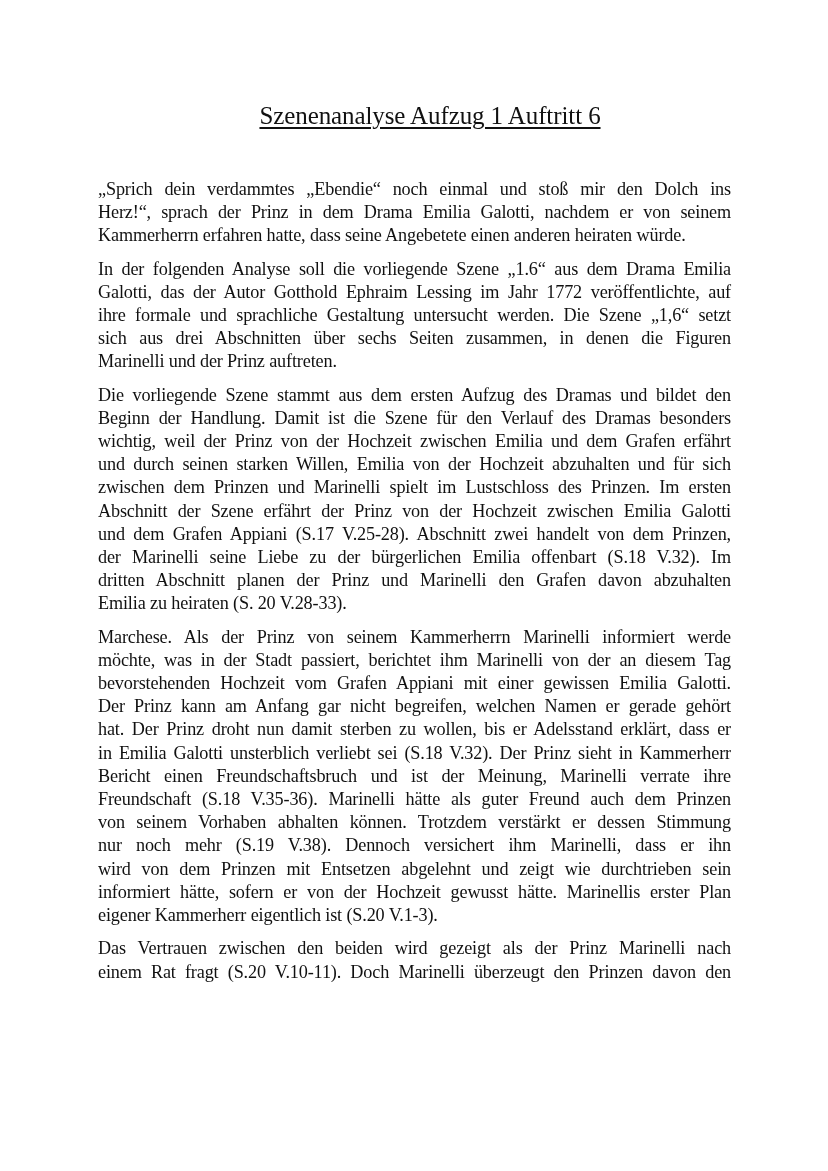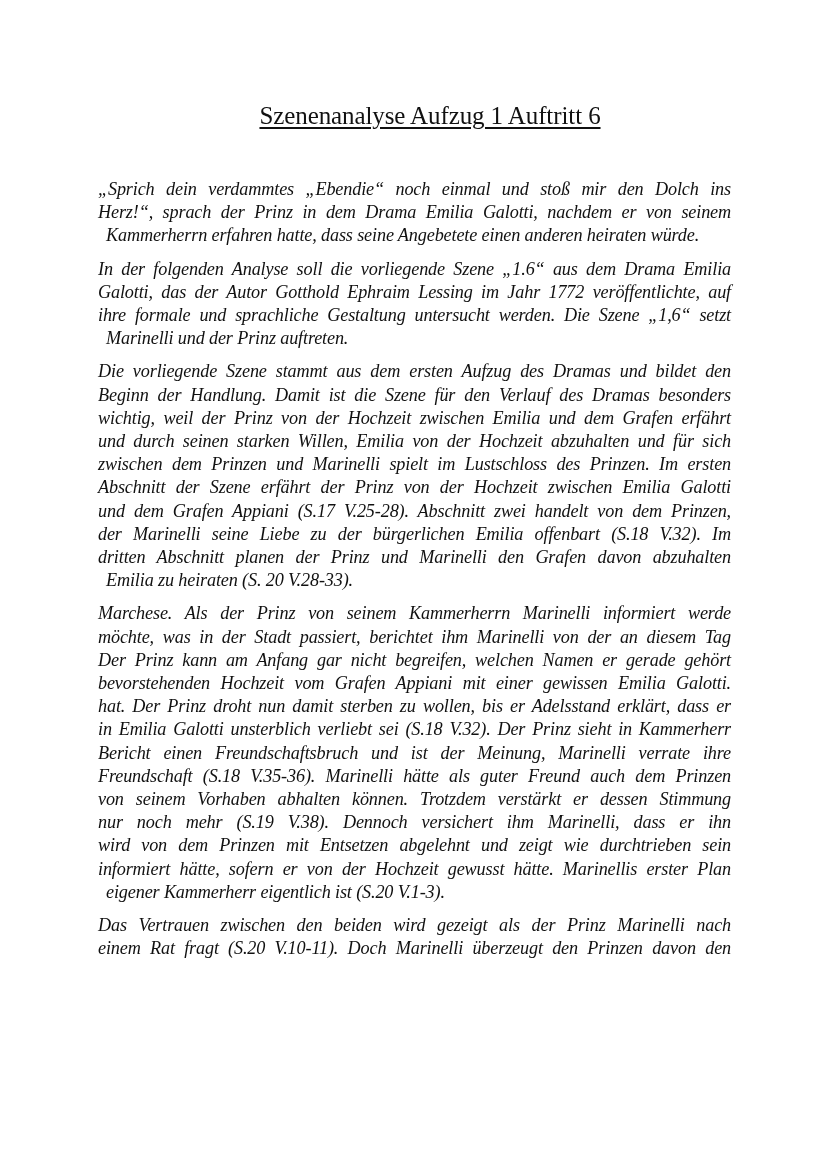--- a/index.html
+++ b/index.html
@@ -47,25 +47,23 @@
       letter-spacing: -0.15px;
     }
     .para {
       margin: 0 0 10px 0;
     }
     .line {
       display: block;
       white-space: nowrap;
       text-align: justify;
       text-align-last: justify;
-      font-style: italic;
     }
     .line.last {
       text-align-last: left;
-      margin-left: 8px;
     }
   </style>
 </head>
 <body>
 
 <div class="page">
   <div class="title">
     <span>Szenenanalyse Aufzug 1 Auftritt 6</span>
   </div>
 
@@ -73,41 +71,42 @@
     <p class="para">
       <span class="line">„Sprich dein verdammtes „Ebendie“ noch einmal und stoß mir den Dolch ins</span>
       <span class="line">Herz!“, sprach der Prinz in dem Drama Emilia Galotti, nachdem er von seinem</span>
       <span class="line last">Kammerherrn erfahren hatte, dass seine Angebetete einen anderen heiraten würde.</span>
     </p>
 
     <p class="para">
       <span class="line">In der folgenden Analyse soll die vorliegende Szene „1.6“ aus dem Drama Emilia</span>
       <span class="line">Galotti, das der Autor Gotthold Ephraim Lessing im Jahr 1772 veröffentlichte, auf</span>
       <span class="line">ihre formale und sprachliche Gestaltung untersucht werden. Die Szene „1,6“ setzt</span>
+      <span class="line">sich aus drei Abschnitten über sechs Seiten zusammen, in denen die Figuren</span>
       <span class="line last">Marinelli und der Prinz auftreten.</span>
     </p>
 
     <p class="para">
       <span class="line">Die vorliegende Szene stammt aus dem ersten Aufzug des Dramas und bildet den</span>
       <span class="line">Beginn der Handlung. Damit ist die Szene für den Verlauf des Dramas besonders</span>
       <span class="line">wichtig, weil der Prinz von der Hochzeit zwischen Emilia und dem Grafen erfährt</span>
       <span class="line">und durch seinen starken Willen, Emilia von der Hochzeit abzuhalten und für sich</span>
       <span class="line">zwischen dem Prinzen und Marinelli spielt im Lustschloss des Prinzen. Im ersten</span>
       <span class="line">Abschnitt der Szene erfährt der Prinz von der Hochzeit zwischen Emilia Galotti</span>
       <span class="line">und dem Grafen Appiani (S.17 V.25-28). Abschnitt zwei handelt von dem Prinzen,</span>
       <span class="line">der Marinelli seine Liebe zu der bürgerlichen Emilia offenbart (S.18 V.32). Im</span>
       <span class="line">dritten Abschnitt planen der Prinz und Marinelli den Grafen davon abzuhalten</span>
       <span class="line last">Emilia zu heiraten (S. 20 V.28-33).</span>
     </p>
 
     <p class="para">
       <span class="line">Marchese. Als der Prinz von seinem Kammerherrn Marinelli informiert werde</span>
       <span class="line">möchte, was in der Stadt passiert, berichtet ihm Marinelli von der an diesem Tag</span>
+      <span class="line">bevorstehenden Hochzeit vom Grafen Appiani mit einer gewissen Emilia Galotti.</span>
       <span class="line">Der Prinz kann am Anfang gar nicht begreifen, welchen Namen er gerade gehört</span>
-      <span class="line">bevorstehenden Hochzeit vom Grafen Appiani mit einer gewissen Emilia Galotti.</span>
       <span class="line">hat. Der Prinz droht nun damit sterben zu wollen, bis er Adelsstand erklärt, dass er</span>
       <span class="line">in Emilia Galotti unsterblich verliebt sei (S.18 V.32). Der Prinz sieht in Kammerherr</span>
       <span class="line">Bericht einen Freundschaftsbruch und ist der Meinung, Marinelli verrate ihre</span>
       <span class="line">Freundschaft (S.18 V.35-36). Marinelli hätte als guter Freund auch dem Prinzen</span>
       <span class="line">von seinem Vorhaben abhalten können. Trotzdem verstärkt er dessen Stimmung</span>
       <span class="line">nur noch mehr (S.19 V.38). Dennoch versichert ihm Marinelli, dass er ihn</span>
       <span class="line">wird von dem Prinzen mit Entsetzen abgelehnt und zeigt wie durchtrieben sein</span>
       <span class="line">informiert hätte, sofern er von der Hochzeit gewusst hätte. Marinellis erster Plan</span>
       <span class="line last">eigener Kammerherr eigentlich ist (S.20 V.1-3).</span>
     </p>

